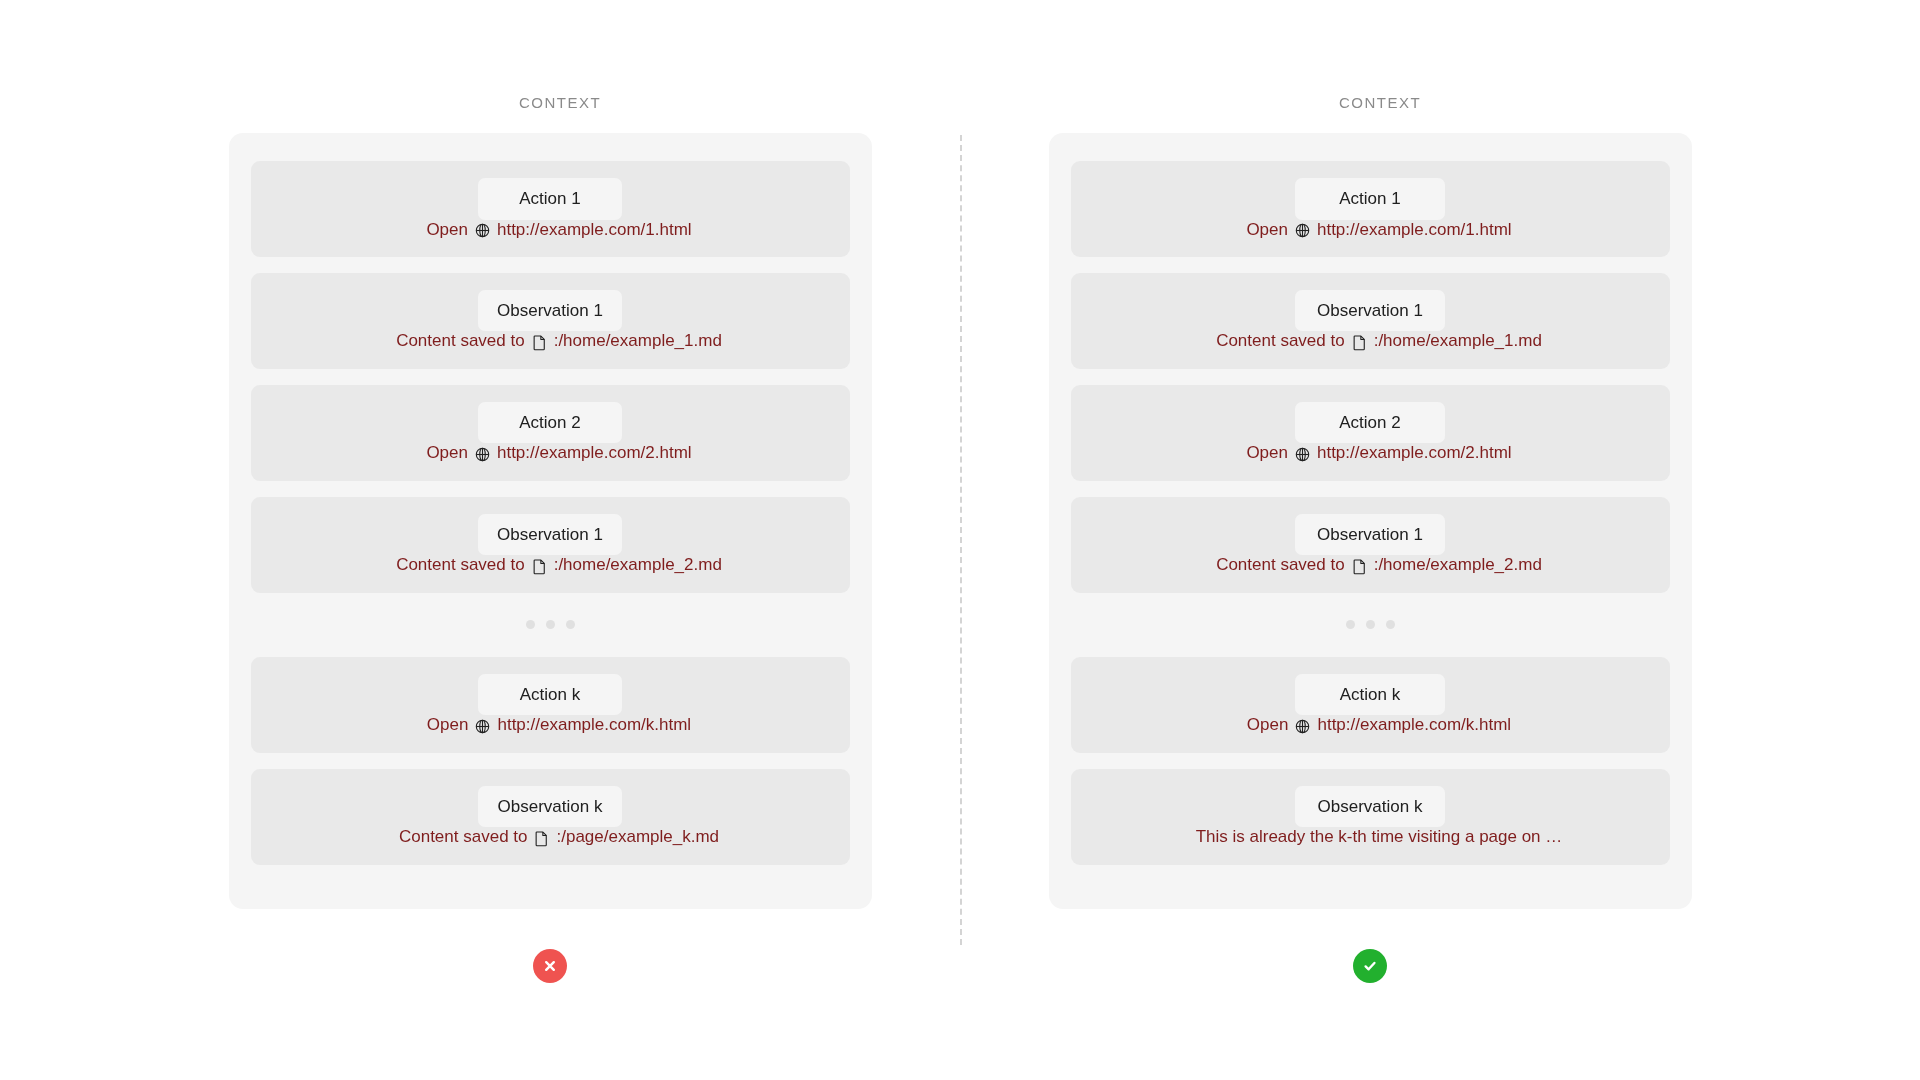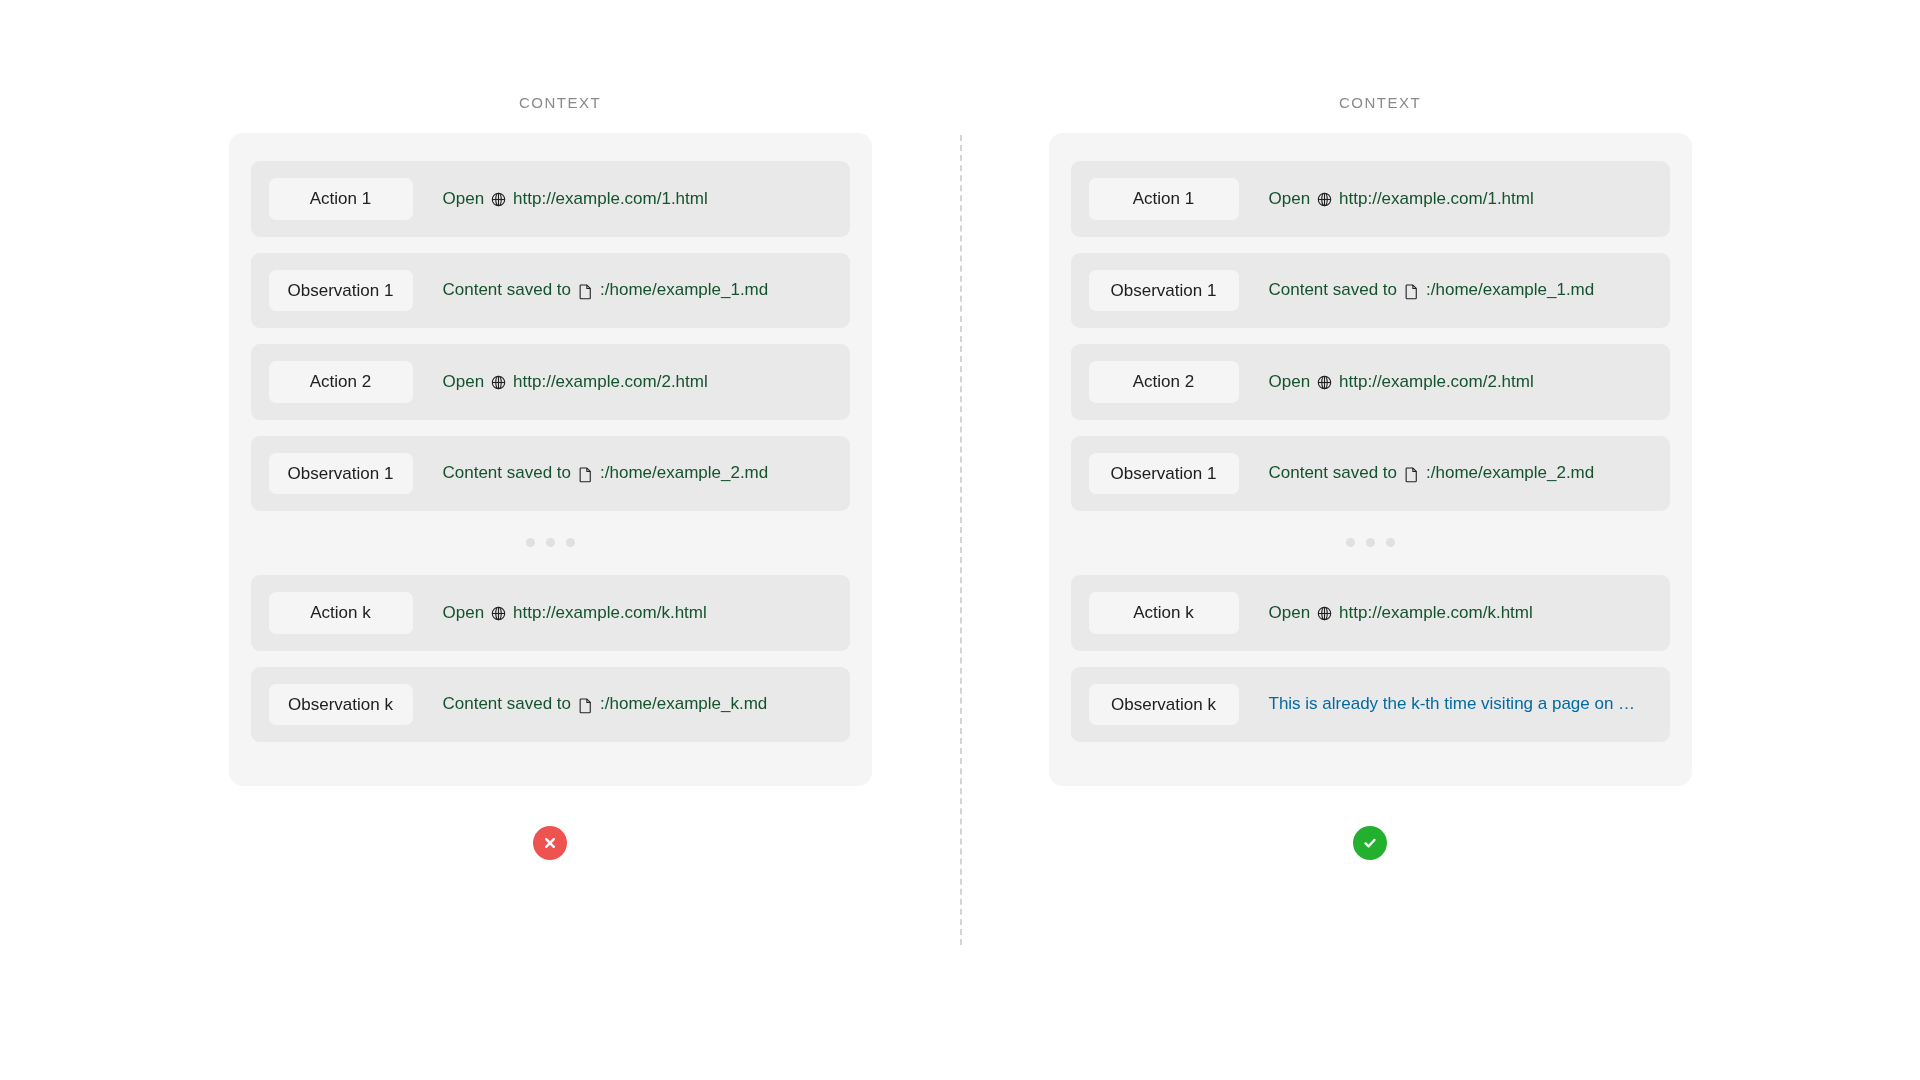--- a/index.html
+++ b/index.html
@@ -80,55 +80,54 @@
     width: 9px;
     height: 9px;
     border-radius: 50%;
     background: #e0e0e0;
   }
 
   .row {
     background: #e9e9e9;
     border-radius: 9px;
     display: flex;
-    flex-direction: row;
+    flex-direction: column;
     align-items: center;
     padding: 17px 18px;
     box-sizing: border-box;
-    gap: 12px;
   }
 
   .row .tag {
     background: #f5f5f5;
     border-radius: 7px;
     color: #202020;
     font-size: 17px;
     text-align: center;
     padding: 11px 6px;
     box-sizing: border-box;
     flex: 0 0 auto;
     line-height: 1.15;
   }
 
   .col-left .row .tag { width: 144px; }
   .col-right .row .tag { width: 150px; }
 
   .row .body {
     font-size: 17px;
-    color: #14532d;
+    color: #7f1d1d;
     margin-left: 18px;
     display: flex;
     flex-direction: row;
     align-items: center;
     white-space: nowrap;
     line-height: 1.2;
   }
 
   .row .body.alert {
-    color: #0369a1;
+    color: #7f1d1d;
   }
 
   .inline-icon {
     display: inline-flex;
     align-items: center;
     justify-content: center;
     margin: 0 6px;
     position: relative;
     top: 1px;
   }
@@ -236,21 +235,21 @@
         <div class="row">
           <div class="tag">Observation k</div>
           <div class="body">
             <span>Content saved to</span>
             <span class="inline-icon">
               <svg width="17" height="17" viewBox="0 0 20 20" aria-hidden="true">
                 <path d="M4.6 2.4 h7.0 l4.0 4.0 v11.2 a0.9 0.9 0 0 1 -0.9 0.9 h-10.1 a0.9 0.9 0 0 1 -0.9 -0.9 v-14.3 a0.9 0.9 0 0 1 0.9 -0.9 z" fill="none" stroke="#202020" stroke-width="1.3" stroke-linejoin="round"></path>
                 <path d="M11.6 2.4 v4.0 h4.0" fill="none" stroke="#202020" stroke-width="1.3" stroke-linejoin="round"></path>
               </svg>
             </span>
-            <span>:/home/example_k.md</span>
+            <span>:/page/example_k.md</span>
           </div>
         </div>
       </div>
     <div class="badge-wrap">
       <div class="badge fail">
         <svg width="16" height="16" viewBox="0 0 16 16" aria-hidden="true">
           <path d="M4.2 4.2 L11.8 11.8 M11.8 4.2 L4.2 11.8" stroke="#ffffff" stroke-width="2.4" stroke-linecap="round" fill="none"></path>
         </svg>
       </div>
     </div>

